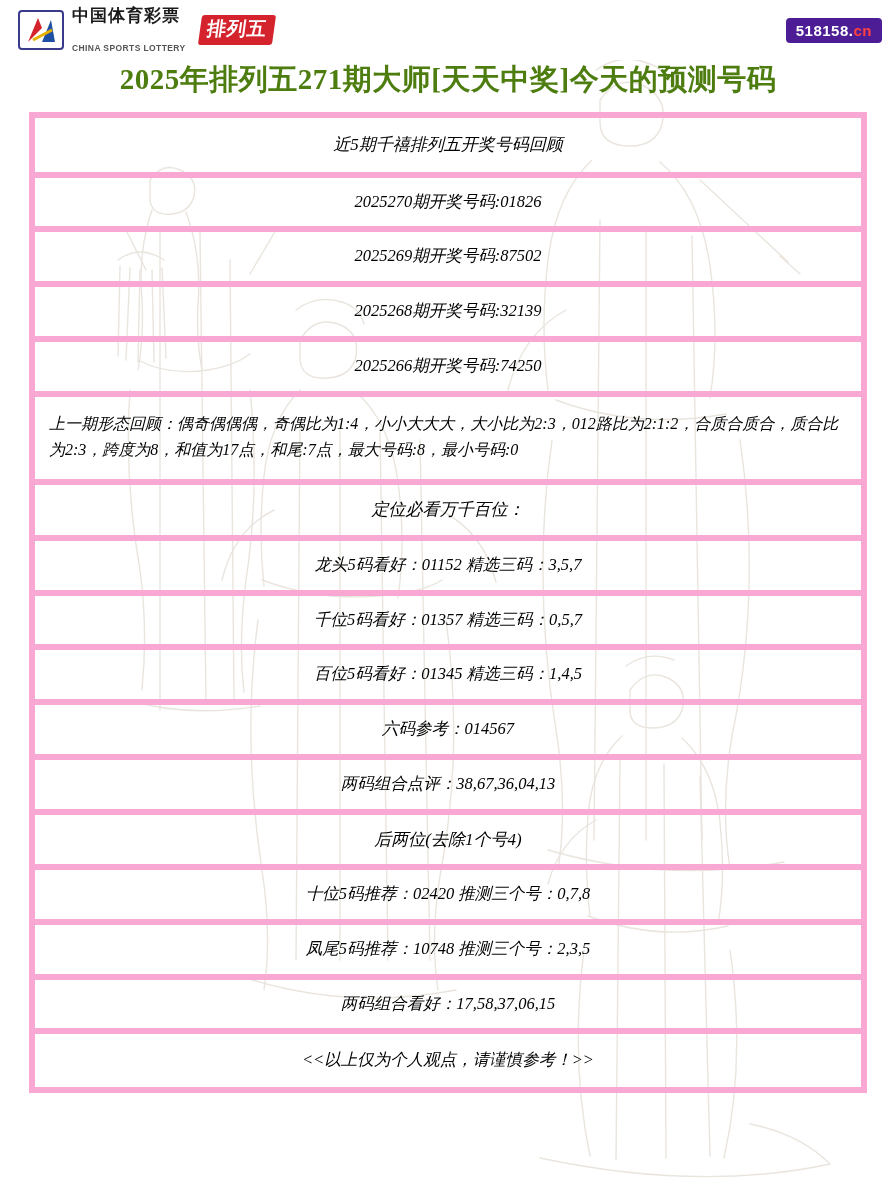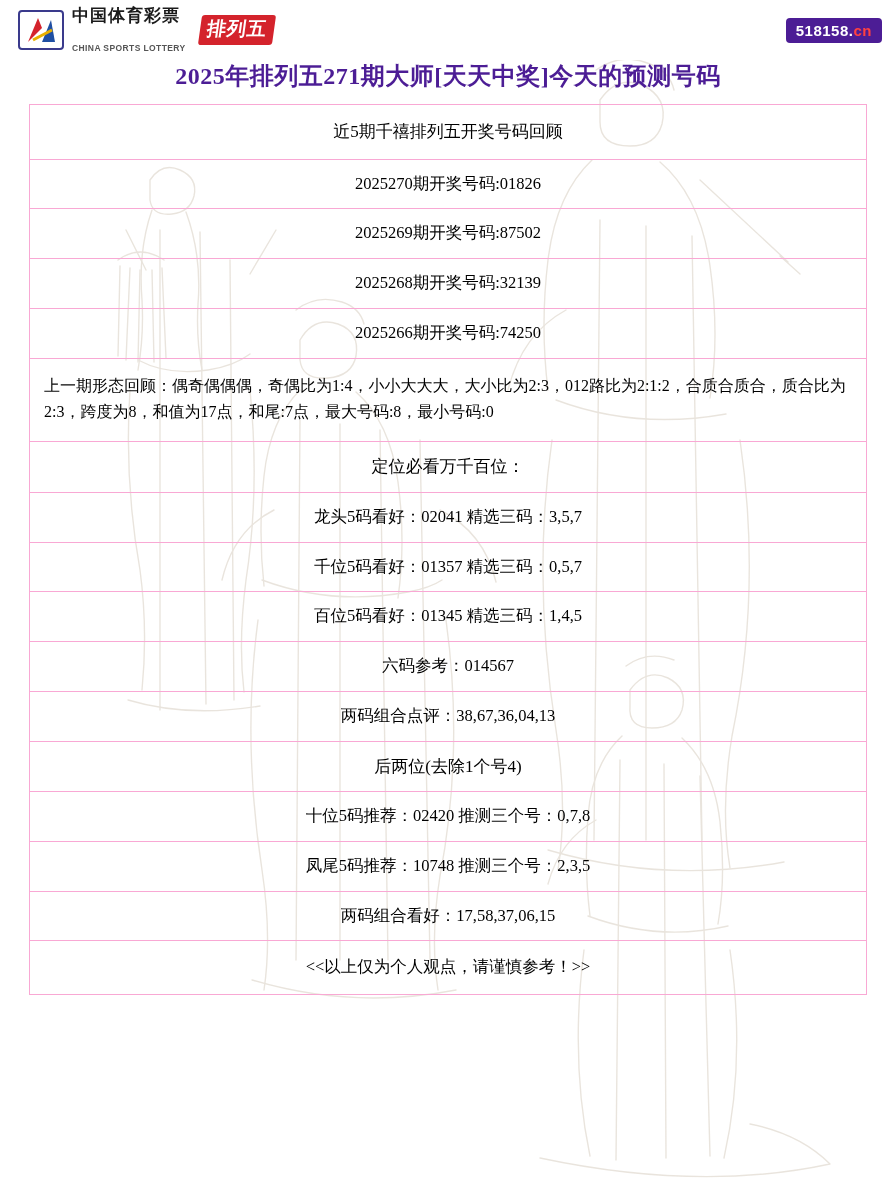--- a/index.html
+++ b/index.html
@@ -93,44 +93,45 @@
     color: #ffffff;
     letter-spacing: 0.5px;
   }
   .site-tag .dotcn { color: #ff4040; }
 
   
   .page-title {
     position: relative;
     z-index: 3;
     text-align: center;
-    font-size: 24px;
-    font-weight: bold;
-    color: #4c1d95;
+    font-size: 29px;
+    font-weight: bold;
+    color: #4d7c0f;
     padding: 4px 0 12px 0;
     font-family: "Liberation Serif", serif;
     letter-spacing: 0.5px;
   }
 
   
   .sheet {
     position: relative;
     z-index: 2;
     width: 838px;
     margin: 0 auto;
     border-collapse: collapse;
     table-layout: fixed;
   }
   .sheet td {
-    border: 1px solid #f9a8d4;
+    border: 6px solid #f9a8d4;
     text-align: center;
     font-size: 16.5px;
     padding: 12px 6px;
     background: transparent;
     line-height: 1.5;
+    font-style: italic;
   }
   .sheet td.head {
     font-size: 17px;
     padding: 14px 6px;
   }
   .sheet td.note {
     text-align: left;
     padding: 14px 14px 16px 14px;
     font-size: 16px;
     line-height: 1.65;
@@ -239,21 +240,21 @@
     <tr>
       <td>2025266期开奖号码:74250</td>
     </tr>
     <tr>
       <td class="note">上一期形态回顾：偶奇偶偶偶，奇偶比为1:4，小小大大大，大小比为2:3，012路比为2:1:2，合质合质合，质合比为2:3，跨度为8，和值为17点，和尾:7点，最大号码:8，最小号码:0</td>
     </tr>
     <tr>
       <td class="section">定位必看万千百位：</td>
     </tr>
     <tr>
-      <td>龙头5码看好：02041 精选三码：3,5,7</td>
+      <td>龙头5码看好：01152 精选三码：3,5,7</td>
     </tr>
     <tr>
       <td>千位5码看好：01357 精选三码：0,5,7</td>
     </tr>
     <tr>
       <td>百位5码看好：01345 精选三码：1,4,5</td>
     </tr>
     <tr>
       <td>六码参考：014567</td>
     </tr>

